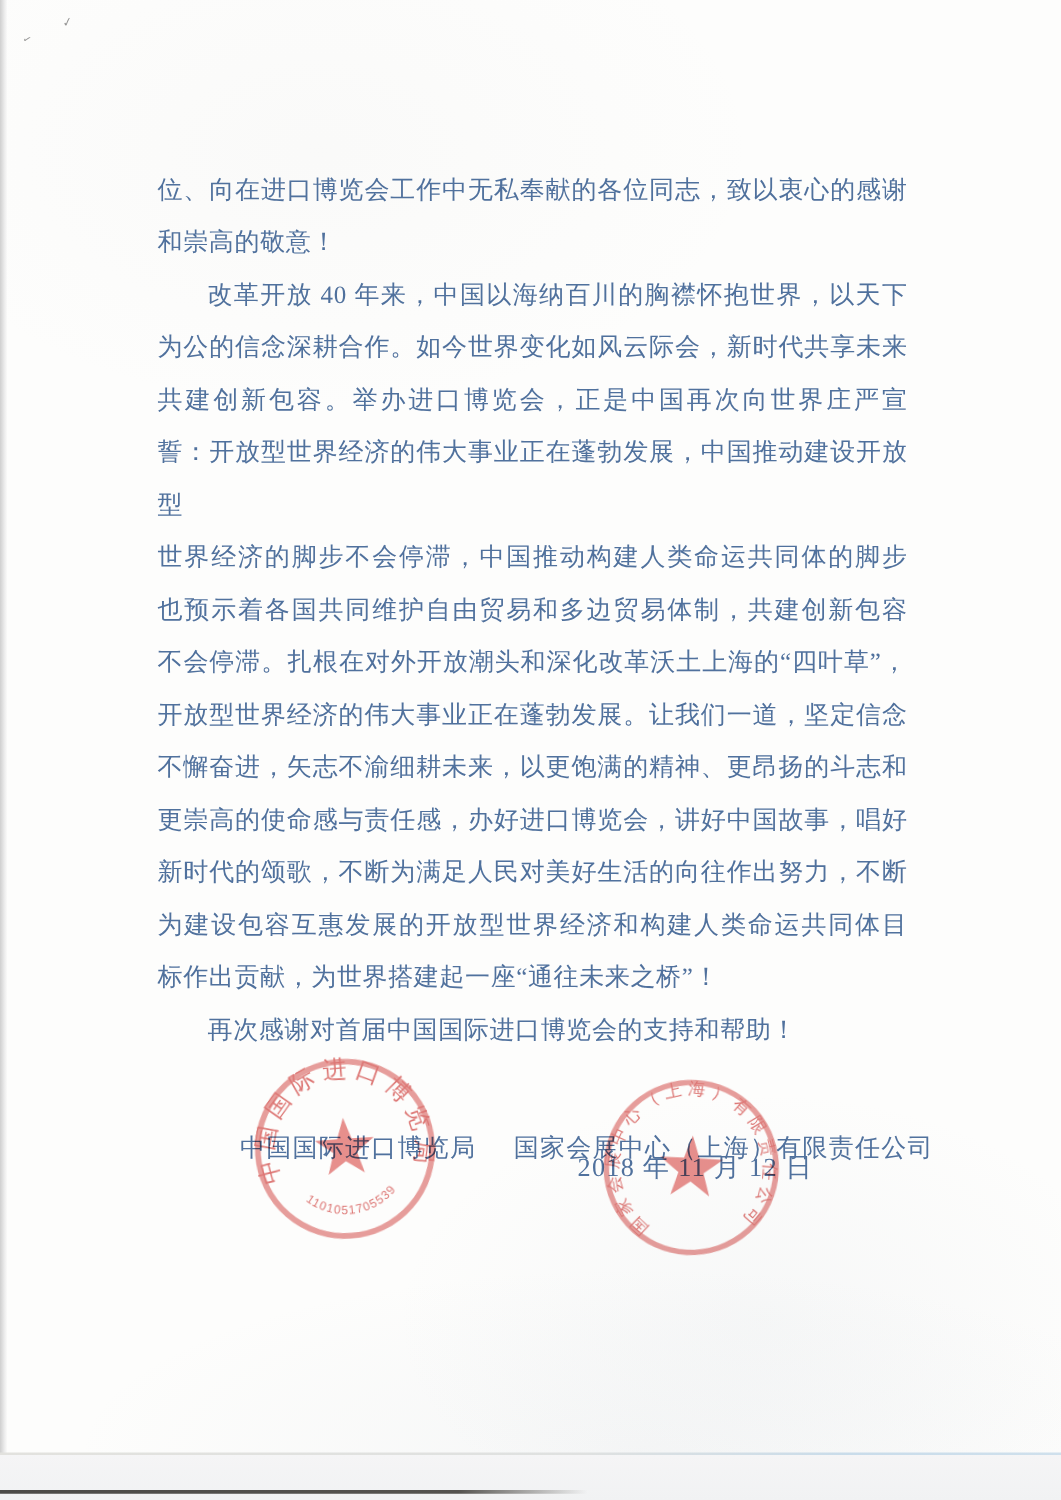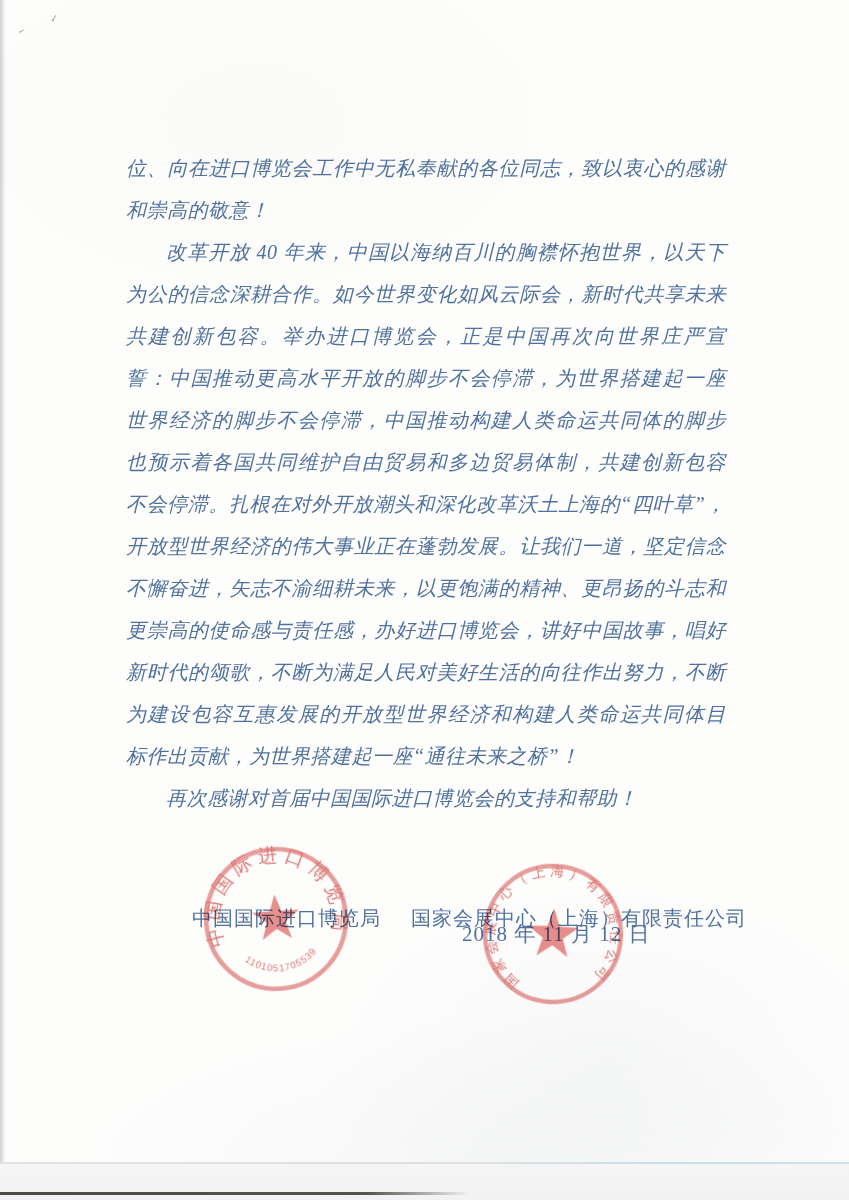--- a/index.html
+++ b/index.html
@@ -19,24 +19,23 @@
   .left-edge{
     position:absolute;left:0;top:0;width:6px;height:1168px;
     background:linear-gradient(to right,#cfcfcf,#ececec 60%,rgba(255,255,255,0));
   }
   .speck{position:absolute;color:#7d7d7d;font-size:10px;line-height:10px;
     font-family:"DejaVu Sans",sans-serif;transform:rotate(-12deg);opacity:.8;}
   .speck.s1{left:50px;top:14px;}
   .speck.s2{left:18px;top:27px;font-size:8px;transform:rotate(20deg);}
   
   .body-text{
-    position:absolute;left:126px;top:147px;width:600px;
+    position:absolute;left:126px;top:131px;width:600px;
     font-size:20px;line-height:42px;color:#50719d;
     letter-spacing:.5px;
-    font-style:italic;
   }
   .ln{white-space:nowrap;}
   .ln.j{white-space:normal;text-align:justify;text-align-last:justify;text-justify:inter-ideograph;}
   .ln.ind{text-indent:2em;}
   .sig{
     position:absolute;left:192px;top:905px;width:560px;
     font-size:20px;color:#50719d;letter-spacing:1px;white-space:nowrap;
   }
   .sig .gap{display:inline-block;width:30px;}
   .date{
@@ -69,21 +68,21 @@
   <div class="left-edge"></div>
   <span class="speck s1">✓</span>
   <span class="speck s2">✓</span>
 
   <div class="body-text">
     <div class="ln j">位、向在进口博览会工作中无私奉献的各位同志，致以衷心的感谢</div>
     <div class="ln">和崇高的敬意！</div>
     <div class="ln j ind">改革开放 40 年来，中国以海纳百川的胸襟怀抱世界，以天下</div>
     <div class="ln j">为公的信念深耕合作。如今世界变化如风云际会，新时代共享未来</div>
     <div class="ln j">共建创新包容。举办进口博览会，正是中国再次向世界庄严宣</div>
-    <div class="ln j">誓：中国推动更高水平开放的脚步不会停滞，为世界搭建起一座</div>
+    <div class="ln j">誓：开放型世界经济的伟大事业正在蓬勃发展，中国推动建设开放型</div>
     <div class="ln j">世界经济的脚步不会停滞，中国推动构建人类命运共同体的脚步</div>
     <div class="ln j">也预示着各国共同维护自由贸易和多边贸易体制，共建创新包容</div>
     <div class="ln j">不会停滞。扎根在对外开放潮头和深化改革沃土上海的“四叶草”，</div>
     <div class="ln j">开放型世界经济的伟大事业正在蓬勃发展。让我们一道，坚定信念</div>
     <div class="ln j">不懈奋进，矢志不渝细耕未来，以更饱满的精神、更昂扬的斗志和</div>
     <div class="ln j">更崇高的使命感与责任感，办好进口博览会，讲好中国故事，唱好</div>
     <div class="ln j">新时代的颂歌，不断为满足人民对美好生活的向往作出努力，不断</div>
     <div class="ln j">为建设包容互惠发展的开放型世界经济和构建人类命运共同体目</div>
     <div class="ln">标作出贡献，为世界搭建起一座“通往未来之桥”！</div>
     <div class="ln ind">再次感谢对首届中国国际进口博览会的支持和帮助！</div>

